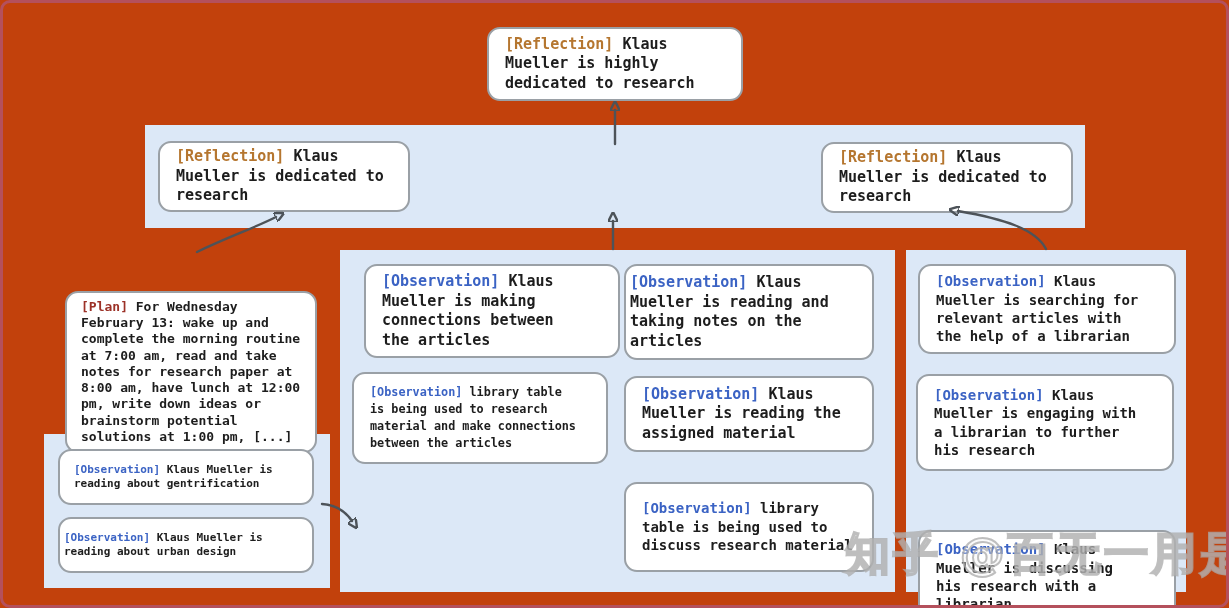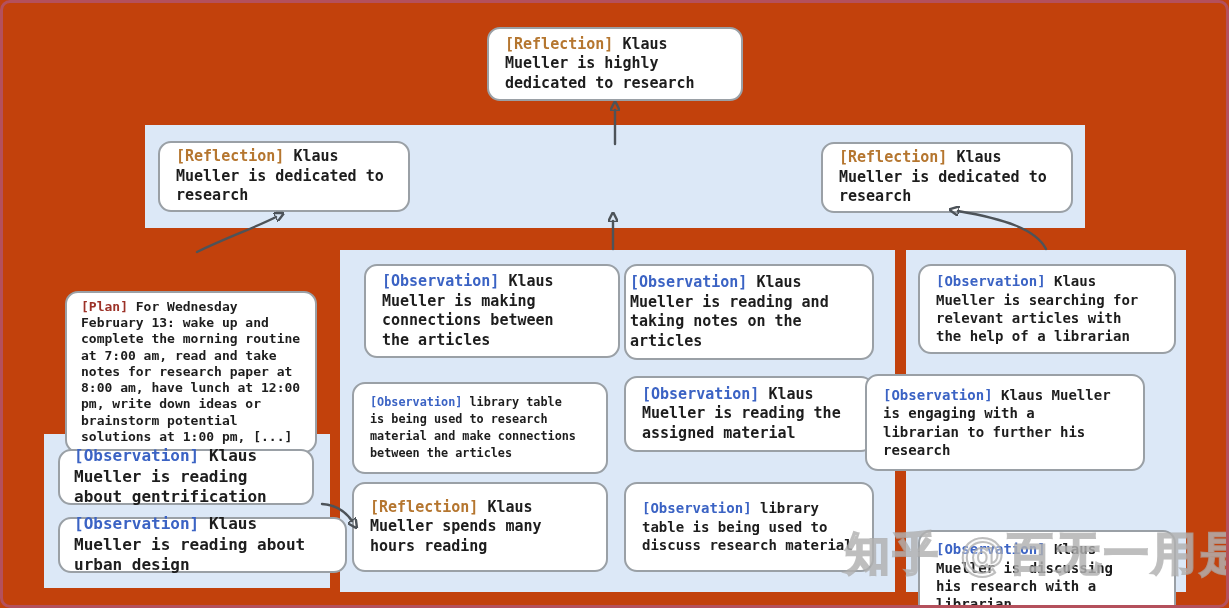--- a/index.html
+++ b/index.html
@@ -18,48 +18,48 @@
     border-radius:13px;display:flex;align-items:center;
     color:var(--text);font-weight:bold;
   }
   .node .txt{width:100%;}
   .tag-reflection{color:var(--tag-reflection);}
   .tag-plan{color:var(--tag-plan);}
   .tag-observation{color:var(--tag-observation);}
   .fs15{font-size:15px;line-height:1.3;}
   .fs14{font-size:14px;line-height:1.32;}
   .fs13{font-size:13px;line-height:1.25;}
-  .fs125{font-size:16px;line-height:1.3;}
-  .fs118{font-size:11.8px;line-height:1.45;margin-top:10px;}
+  .fs125{font-size:11px;line-height:1.3;}
+  .fs118{font-size:11.8px;line-height:1.45;}
   #edges{position:absolute;left:0;top:0;z-index:3;pointer-events:none;}
   #edges path{stroke:var(--arrow);stroke-width:2.4;fill:none;stroke-linecap:round;}
   #watermark{
     position:absolute;left:845px;top:524px;z-index:6;pointer-events:none;
     font-family:"DejaVu Sans","Liberation Sans",sans-serif;
     font-size:45px;font-weight:bold;letter-spacing:3px;white-space:nowrap;
     color:rgba(200,200,200,0.55);
     -webkit-text-fill-color:rgba(240,240,240,0.35);
     -webkit-text-stroke:2px rgba(170,170,170,0.75);
   }
   
   #n-root {left:487px;top:27px; width:256px;height:74px; padding:0 16px;}
   #n-rl   {left:158px;top:141px;width:252px;height:71px; padding:0 16px;}
   #n-rm   {left:488px;top:142px;width:252px;height:71px; padding:0 16px;}
   #n-rr   {left:821px;top:142px;width:252px;height:71px; padding:0 16px;}
   #n-plan {left:65px; top:255px;width:252px;height:162px;padding:10px 14px;margin-top:36px;}
   #n-g1   {left:58px; top:449px;width:256px;height:56px; padding:0 14px;}
-  #n-g2   {left:58px; top:517px;width:289px;height:56px; padding:0 20px 0 14px;}
+  #n-g2   {left:58px; top:517px;width:256px;height:56px; padding:0 20px 0 4px;}
   #n-a1   {left:364px;top:264px;width:256px;height:94px; padding:0 29px 0 16px;}
   #n-a2   {left:352px;top:372px;width:256px;height:92px; padding:0 29px 0 16px;}
   #n-a3   {left:352px;top:482px;width:256px;height:90px; padding:0 29px 0 16px;}
   #n-b1   {left:624px;top:264px;width:250px;height:96px; padding:0 4px;}
   #n-b2   {left:624px;top:376px;width:250px;height:76px; padding:0 16px;}
   #n-b3   {left:624px;top:482px;width:250px;height:90px; padding:0 16px;}
   #n-c1   {left:918px;top:264px;width:258px;height:90px; padding:0 30px 0 16px;}
-  #n-c2   {left:865px;top:374px;width:280px;height:97px; padding:0 30px 0 16px;}
+  #n-c2   {left:916px;top:374px;width:258px;height:97px; padding:0 30px 0 16px;}
   #n-c3   {left:918px;top:482px;width:258px;height:94px; padding:0 30px 0 16px;margin-top:48px;}
   #band-reflections{left:145px;top:125px;width:940px;height:103px;}
   #band-left      {left:44px; top:434px;width:286px;height:154px;}
   #band-middle    {left:340px;top:250px;width:555px;height:342px;}
   #band-right     {left:906px;top:250px;width:280px;height:342px;}
 </style>
 </head>
 <body>
 
 <div id="canvas">
@@ -95,23 +95,20 @@
   </div>
 
   <div class="node fs15" id="n-a1">
     <div class="txt"><span class="tag-observation">[Observation]</span> <span>Klaus Mueller is making connections between the articles</span></div>
   </div>
 
   <div class="node fs118" id="n-a2">
     <div class="txt"><span class="tag-observation">[Observation]</span> <span>library table is being used to research material and make connections between the articles</span></div>
   </div>
 
-  <div class="node fs15" id="n-a3">
-    <div class="txt"><span class="tag-reflection">[Reflection]</span> <span>Klaus Mueller spends many hours reading</span></div>
-  </div>
 
   <div class="node fs15" id="n-b1">
     <div class="txt"><span class="tag-observation">[Observation]</span> <span>Klaus Mueller is reading and taking notes on the articles</span></div>
   </div>
 
   <div class="node fs15" id="n-b2">
     <div class="txt"><span class="tag-observation">[Observation]</span> <span>Klaus Mueller is reading the assigned material</span></div>
   </div>
 
   <div class="node fs14" id="n-b3">

